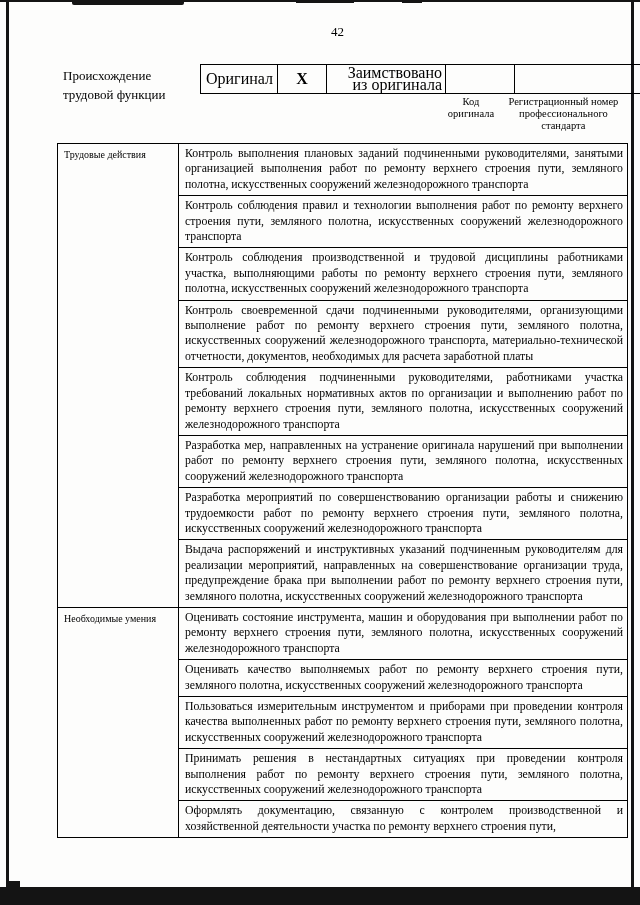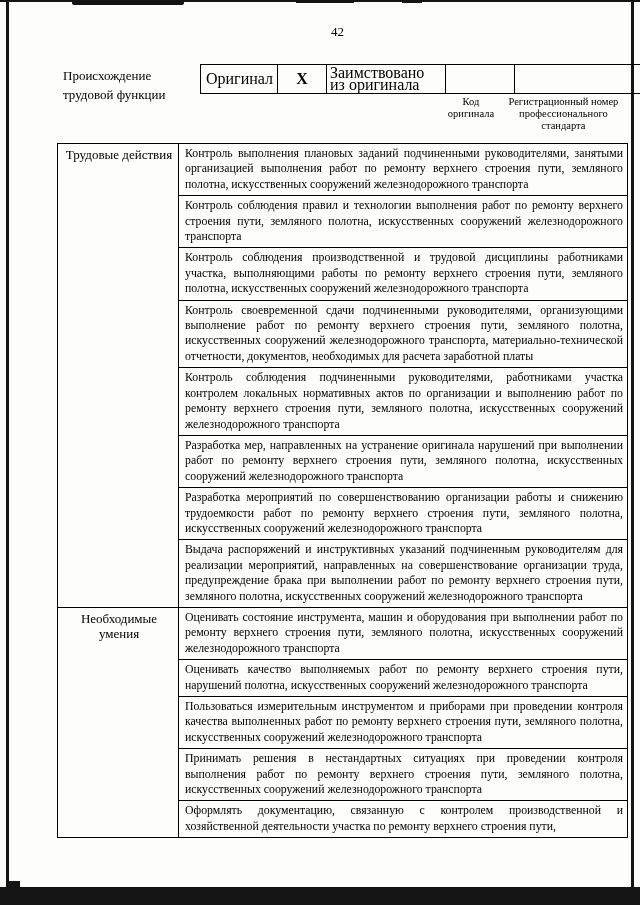--- a/index.html
+++ b/index.html
@@ -19,32 +19,32 @@
   .blob-bl{position:absolute;bottom:14px;left:6px;width:14px;height:10px;background:#141414;z-index:6;}
 
   .page-num{position:absolute;top:24px;left:8px;right:0;text-align:center;font-size:13px;margin-left:27px;}
 
   .origin{position:absolute;top:64px;left:63px;display:flex;}
   .origin-label{width:137px;font-size:13px;line-height:19px;padding-top:2px;}
   .origin-table{border-collapse:collapse;table-layout:fixed;width:428px;}
   .origin-table td{border:1px solid #000;font-size:16px;line-height:12px;vertical-align:middle;padding:1px 3px;height:26px;}
   td.o1{width:68px;text-align:left;padding-left:5px;}
   td.o2{width:42px;text-align:center;font-weight:bold;}
-  td.o3{width:112px;text-align:left;}
+  td.o3{width:112px;text-align:right;}
   td.o4{width:62px;}
   td.o5{width:144px;}
   .captions{display:flex;width:428px;margin-top:2px;font-size:10.5px;line-height:12px;text-align:center;}
   .cap-spacer{width:222px;}
   .cap-code{width:62px;margin-left:44px;}
   .cap-reg{width:144px;}
 
   table.main{position:absolute;top:143px;left:57px;width:571px;border-collapse:collapse;table-layout:fixed;z-index:2;background:#fdfdfc;}
   table.main col.c1{width:121px;}
   table.main td{border:1px solid #000;vertical-align:top;}
-  td.hd{font-size:13px;line-height:15px;padding:3px 4px 3px 6px;text-align:center;}
+  td.hd{font-size:10px;line-height:15px;padding:3px 4px 3px 6px;}
   td.tx{font-size:11.8px;line-height:15.4px;text-align:justify;padding:2px 4px 3px 6px;}
 </style>
 </head>
 <body>
 
 <div class="edge-top"></div>
 <div class="blob-a"></div>
 <div class="blob-b"></div>
 <div class="blob-c"></div>
 <div class="edge-left"></div>
@@ -89,37 +89,37 @@
     <tr>
       <td class="tx">Контроль соблюдения правил и технологии выполнения работ по ремонту верхнего строения пути, земляного полотна, искусственных сооружений железнодорожного транспорта</td>
     </tr>
     <tr>
       <td class="tx">Контроль соблюдения производственной и трудовой дисциплины работниками участка, выполняющими работы по ремонту верхнего строения пути, земляного полотна, искусственных сооружений железнодорожного транспорта</td>
     </tr>
     <tr>
       <td class="tx">Контроль своевременной сдачи подчиненными руководителями, организующими выполнение работ по ремонту верхнего строения пути, земляного полотна, искусственных сооружений железнодорожного транспорта, материально-технической отчетности, документов, необходимых для расчета заработной платы</td>
     </tr>
     <tr>
-      <td class="tx">Контроль соблюдения подчиненными руководителями, работниками участка контролем локальных нормативных актов по организации и выполнению работ по ремонту верхнего строения пути, земляного полотна, искусственных сооружений железнодорожного транспорта</td>
+      <td class="tx">Контроль соблюдения подчиненными руководителями, работниками участка требований локальных нормативных актов по организации и выполнению работ по ремонту верхнего строения пути, земляного полотна, искусственных сооружений железнодорожного транспорта</td>
     </tr>
     <tr>
       <td class="tx">Разработка мер, направленных на устранение оригинала нарушений при выполнении работ по ремонту верхнего строения пути, земляного полотна, искусственных сооружений железнодорожного транспорта</td>
     </tr>
     <tr>
       <td class="tx">Разработка мероприятий по совершенствованию организации работы и снижению трудоемкости работ по ремонту верхнего строения пути, земляного полотна, искусственных сооружений железнодорожного транспорта</td>
     </tr>
     <tr>
       <td class="tx">Выдача распоряжений и инструктивных указаний подчиненным руководителям для реализации мероприятий, направленных на совершенствование организации труда, предупреждение брака при выполнении работ по ремонту верхнего строения пути, земляного полотна, искусственных сооружений железнодорожного транспорта</td>
     </tr>
     <tr>
       <td class="hd" rowspan="5">Необходимые умения</td>
       <td class="tx">Оценивать состояние инструмента, машин и оборудования при выполнении работ по ремонту верхнего строения пути, земляного полотна, искусственных сооружений железнодорожного транспорта</td>
     </tr>
     <tr>
-      <td class="tx">Оценивать качество выполняемых работ по ремонту верхнего строения пути, нарушений полотна, искусственных сооружений железнодорожного транспорта</td>
+      <td class="tx">Оценивать качество выполняемых работ по ремонту верхнего строения пути, земляного полотна, искусственных сооружений железнодорожного транспорта</td>
     </tr>
     <tr>
       <td class="tx">Пользоваться измерительным инструментом и приборами при проведении контроля качества выполненных работ по ремонту верхнего строения пути, земляного полотна, искусственных сооружений железнодорожного транспорта</td>
     </tr>
     <tr>
       <td class="tx">Принимать решения в нестандартных ситуациях при проведении контроля выполнения работ по ремонту верхнего строения пути, земляного полотна, искусственных сооружений железнодорожного транспорта</td>
     </tr>
     <tr>
       <td class="tx">Оформлять документацию, связанную с контролем производственной и хозяйственной деятельности участка по ремонту верхнего строения пути,</td>
     </tr>

